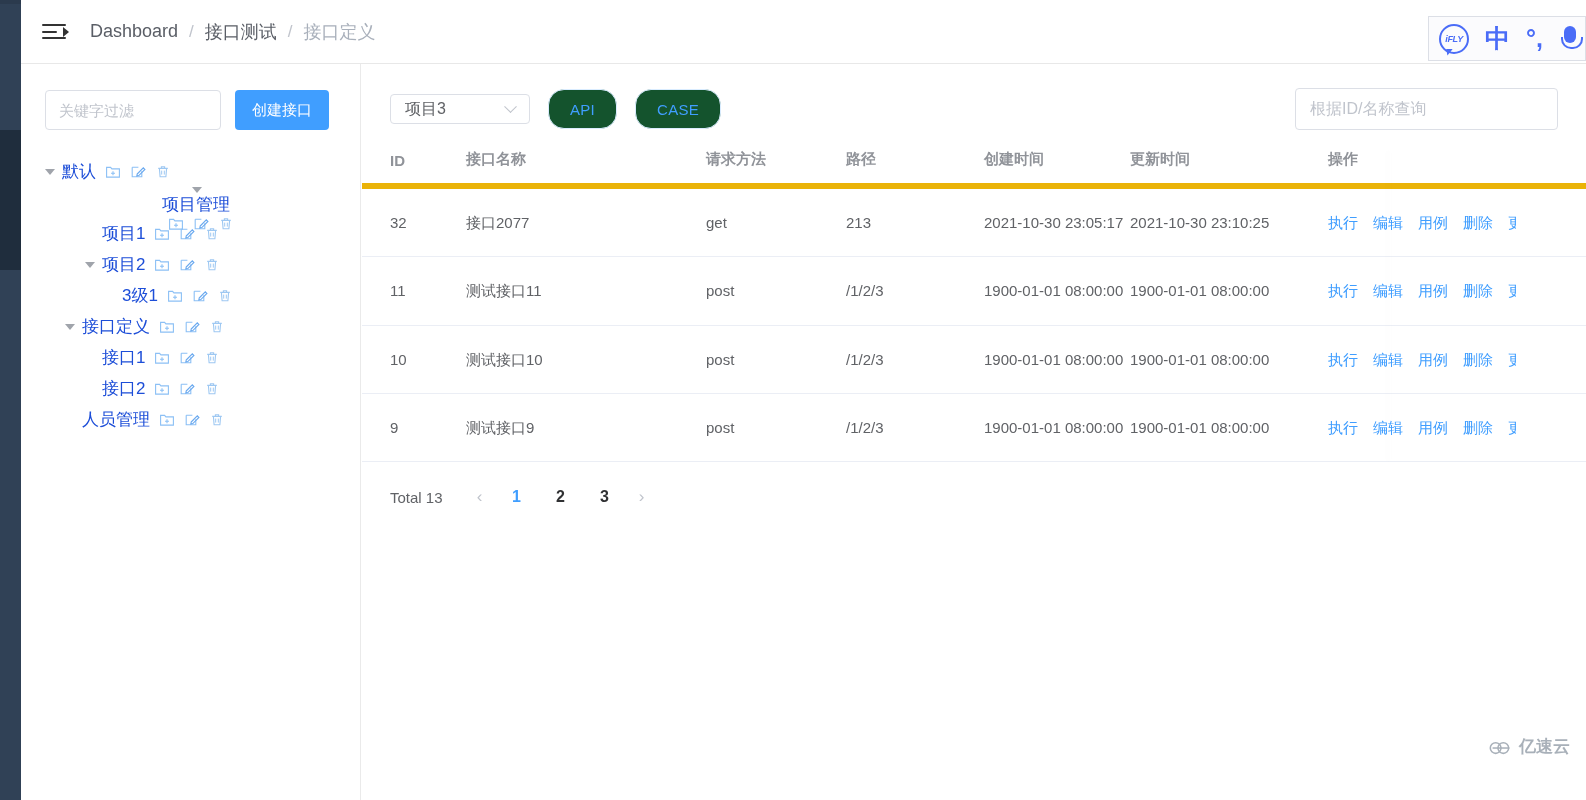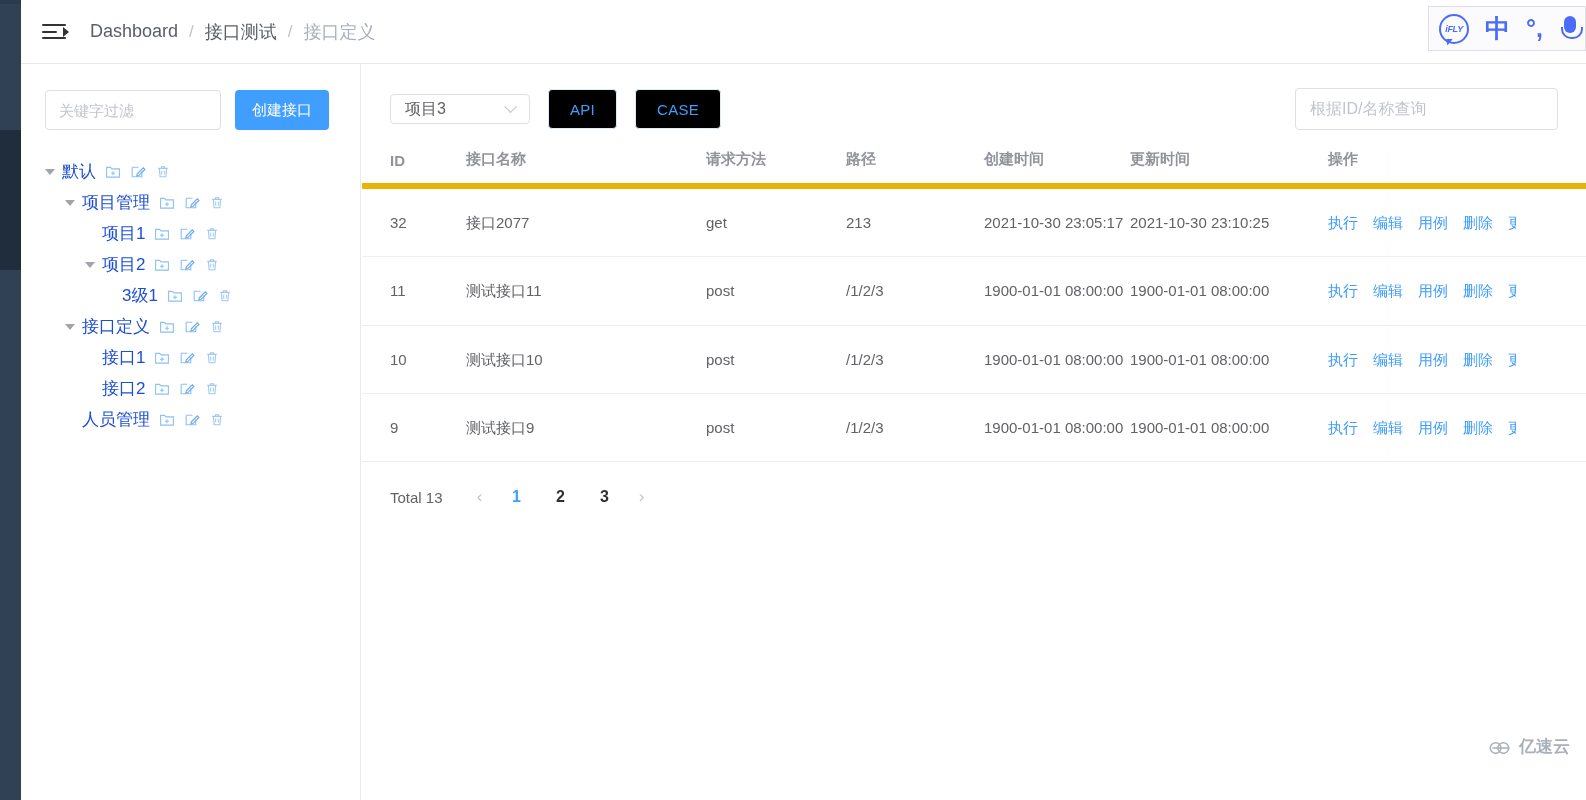--- a/index.html
+++ b/index.html
@@ -62,21 +62,21 @@
     display: flex; align-items: center;
     color: #5a5e66;
   }
   .bc-item { color: #5a5e66; }
   .bc-item.link { cursor: pointer; }
   .bc-item.current { color: #a9b0bb; cursor: default; }
   .bc-sep { color: #c0c4cc; margin: 0 11px; font-size: 17px; }
 
   
   .ime-bar {
-    position: absolute; right: 0; top: 6px;
+    position: absolute; right: 0; top: 16px;
     height: 45px;
     background: #fbfbfd;
     border: 1px solid #dcdfe6;
     display: flex; align-items: center;
     padding: 0 4px 0 10px;
     gap: 16px;
     overflow: hidden;
   }
   .ifly-logo {
     width: 30px; height: 30px; border-radius: 50%;
@@ -174,22 +174,22 @@
     cursor: pointer; background: #fff;
   }
   .chev {
     width: 9px; height: 9px;
     border-right: 1.6px solid #c0c4cc;
     border-bottom: 1.6px solid #c0c4cc;
     transform: rotate(45deg) translate(-2px,-2px);
   }
   .btn-plain {
     height: 40px; padding: 0 21px; margin-left: 18px;
-    background: #000000; color: #409eff;
-    border: 1px solid #d9ecff; border-radius: 4px;
+    background: #14532d; color: #409eff;
+    border: 1px solid #d9ecff; border-radius: 16px;
     font-size: 15px; cursor: pointer; letter-spacing: .3px;
     font-family: "Liberation Sans", "DejaVu Sans", sans-serif;
   }
   .search-input {
     margin-left: auto;
     width: 263px; height: 42px;
     border: 1px solid #dcdfe6; border-radius: 4px;
     padding: 0 14px; font-size: 16px; color: #606266; outline: none;
     background: #fff;
     font-family: "Liberation Sans", "DejaVu Sans", sans-serif;
@@ -315,21 +315,21 @@
               </svg>
             </span>
             <span class="ic">
               <svg viewBox="0 0 16 16">
                 <path d="M3.2 4.4h9.6M6.4 4.4V2.8h3.2v1.6M4.4 4.4l.7 8.4h5.8l.7-8.4" fill="none" stroke="#9ec8f2" stroke-width="1.1"></path>
                 <path d="M6.7 6.6v4M9.3 6.6v4" stroke="#9ec8f2" stroke-width="1" fill="none"></path>
               </svg>
             </span>
           </span>
         </div>
-        <div class="tree-node" style="padding-left: 20px;">
+        <div class="tree-node" style="padding-left: 20px; flex-direction: column;">
           <i class="caret"></i>
           <span class="node-label">项目管理</span>
           <span class="node-acts">
             <span class="ic">
               <svg viewBox="0 0 16 16">
                 <path d="M1.6 3.4h4l1.3 1.5h7.5v8.2H1.6z" fill="none" stroke="#8cc0f5" stroke-width="1.1"></path>
                 <path d="M8 7.3v4M6 9.3h4" stroke="#8cc0f5" stroke-width="1.1" fill="none"></path>
               </svg>
             </span>
             <span class="ic">

